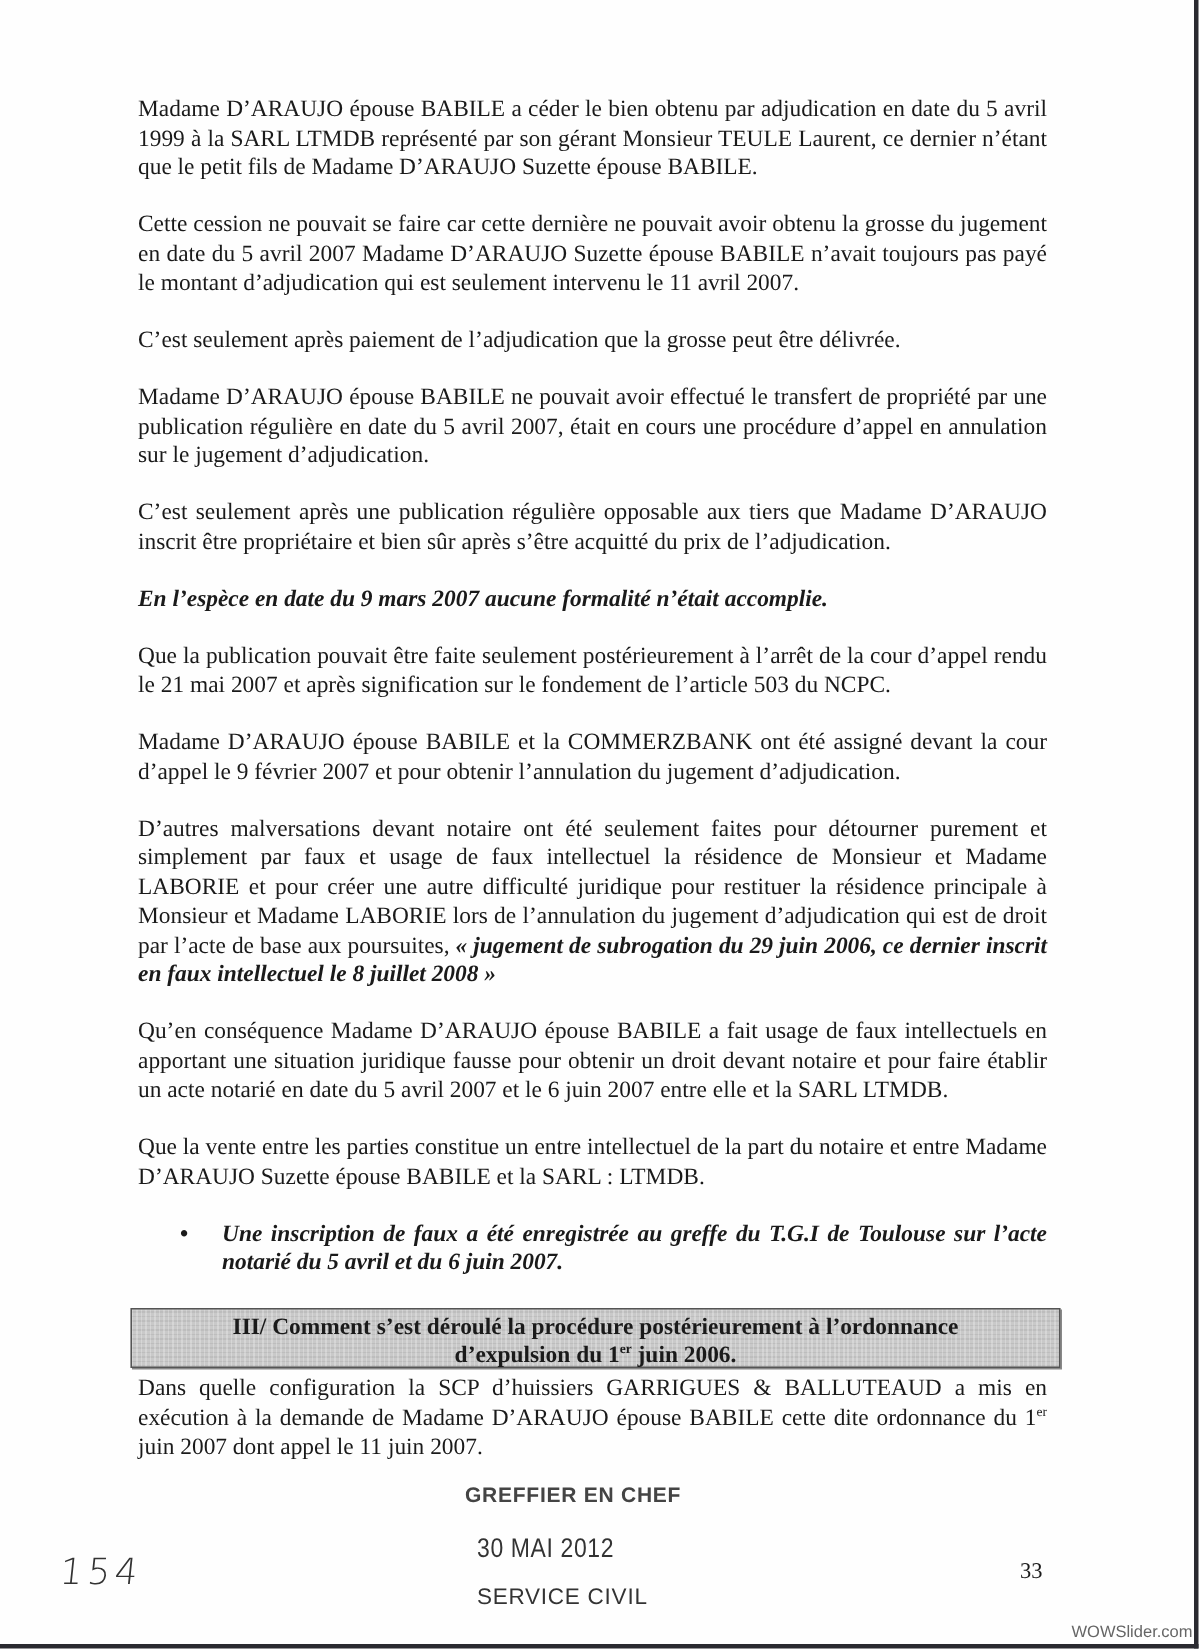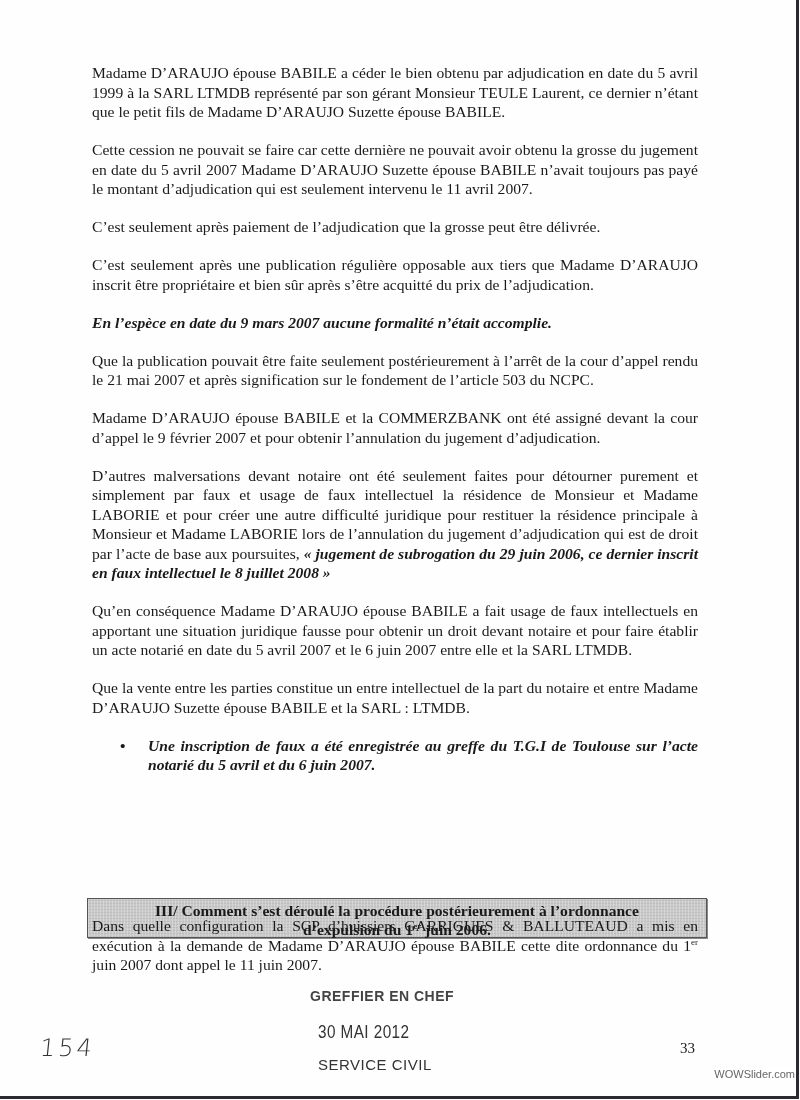--- a/index.html
+++ b/index.html
@@ -30,21 +30,21 @@
     .heading-box {
       position: absolute; left: 87px; top: 872px; width: 620px; height: 40px;
       background: #c9c9c9;
       background-image:
         repeating-linear-gradient(90deg, rgba(255,255,255,0.25) 0 1px, transparent 1px 3px),
         repeating-linear-gradient(0deg, rgba(0,0,0,0.06) 0 1px, transparent 1px 3px);
       border: 1px solid #555;
       box-shadow: 1px 1px 0 #888;
       text-align: center;
       font-weight: bold; font-size: 15.6px; line-height: 19px;
-      padding-top: 2px; box-sizing: border-box; margin-top: 26px;
+      padding-top: 2px; box-sizing: border-box;
     }
     .after-heading {
       position: absolute; left: 92px; top: 916px; width: 606px;
       font-size: 15.6px; line-height: 19.5px; text-align: justify;
     }
     sup { font-size: 9px; vertical-align: 6px; line-height: 0; }
     .stamp {
       position: absolute; font-family: "Liberation Sans", "DejaVu Sans", sans-serif;
       color: #555; letter-spacing: 0.5px;
     }
@@ -53,33 +53,34 @@
     .stamp-service { left: 318px; top: 1056px; font-size: 15px; color: #333; }
     .handwritten {
       position: absolute; left: 40px; top: 1034px;
       font-family: "DejaVu Sans", sans-serif; font-size: 24px; font-weight: 300;
       color: #333; letter-spacing: 3px; transform: skewX(-6deg);
     }
     .page-number {
       position: absolute; left: 680px; top: 1040px; font-size: 15px;
     }
     .watermark {
-      position: absolute; right: 5px; bottom: 20px;
+      position: absolute; right: 5px; bottom: 6px;
       font-family: "Liberation Sans", "DejaVu Sans", sans-serif;
       font-size: 11px; color: #666; background: rgba(255,255,255,0.8); text-align: right;
     }
   </style>
 </head>
 <body>
 
 <div class="page">
   <div class="content">
     <p class="para">Madame D’ARAUJO épouse BABILE a céder le bien obtenu par adjudication en date du 5 avril 1999 à la SARL LTMDB représenté par son gérant Monsieur TEULE Laurent, ce dernier n’étant que le petit fils de Madame D’ARAUJO Suzette épouse BABILE.</p>
     <p class="para">Cette cession ne pouvait se faire car cette dernière ne pouvait avoir obtenu la grosse du jugement en date du 5 avril 2007 Madame D’ARAUJO Suzette épouse BABILE n’avait toujours pas payé le montant d’adjudication qui est seulement intervenu le 11 avril 2007.</p>
     <p class="para">C’est seulement après paiement de l’adjudication que la grosse peut être délivrée.</p>
+    <p class="para">Madame D’ARAUJO épouse BABILE ne pouvait avoir effectué le transfert de propriété par une publication régulière en date du 5 avril 2007, était en cours une procédure d’appel en annulation sur le jugement d’adjudication.</p>
     <p class="para">C’est seulement après une publication régulière opposable aux tiers que Madame D’ARAUJO inscrit être propriétaire et bien sûr après s’être acquitté du prix de l’adjudication.</p>
     <p class="para bold-italic">En l’espèce en date du 9 mars 2007 aucune formalité n’était accomplie.</p>
     <p class="para">Que la publication pouvait être faite seulement postérieurement à l’arrêt de la cour d’appel rendu le 21 mai 2007 et après signification sur le fondement de l’article 503 du NCPC.</p>
     <p class="para">Madame D’ARAUJO épouse BABILE et la COMMERZBANK ont été assigné devant la cour d’appel le 9 février 2007 et pour obtenir l’annulation du jugement d’adjudication.</p>
     <p class="para"><span>D’autres malversations devant notaire ont été seulement faites pour détourner purement et simplement par faux et usage de faux intellectuel la résidence de Monsieur et Madame LABORIE et pour créer une autre difficulté juridique pour restituer la résidence principale à Monsieur et Madame LABORIE lors de l’annulation du jugement d’adjudication qui est de droit par l’acte de base aux poursuites, </span><span class="bold-italic">« jugement de subrogation du 29 juin 2006, ce dernier inscrit en faux intellectuel le 8 juillet 2008 »</span></p>
     <p class="para">Qu’en conséquence Madame D’ARAUJO épouse BABILE a fait usage de faux intellectuels en apportant une situation juridique fausse pour obtenir un droit devant notaire et pour faire établir un acte notarié en date du 5 avril 2007 et le 6 juin 2007 entre elle et la SARL LTMDB.</p>
     <p class="para">Que la vente entre les parties constitue un entre intellectuel de la part du notaire et entre Madame D’ARAUJO Suzette épouse BABILE et la SARL : LTMDB.</p>
     <div class="bullet-row">
       <span class="bullet-dot">•</span>
       <span class="bold-italic">Une inscription de faux a été enregistrée au greffe du T.G.I de Toulouse sur l’acte notarié du 5 avril et du 6 juin 2007.</span>

